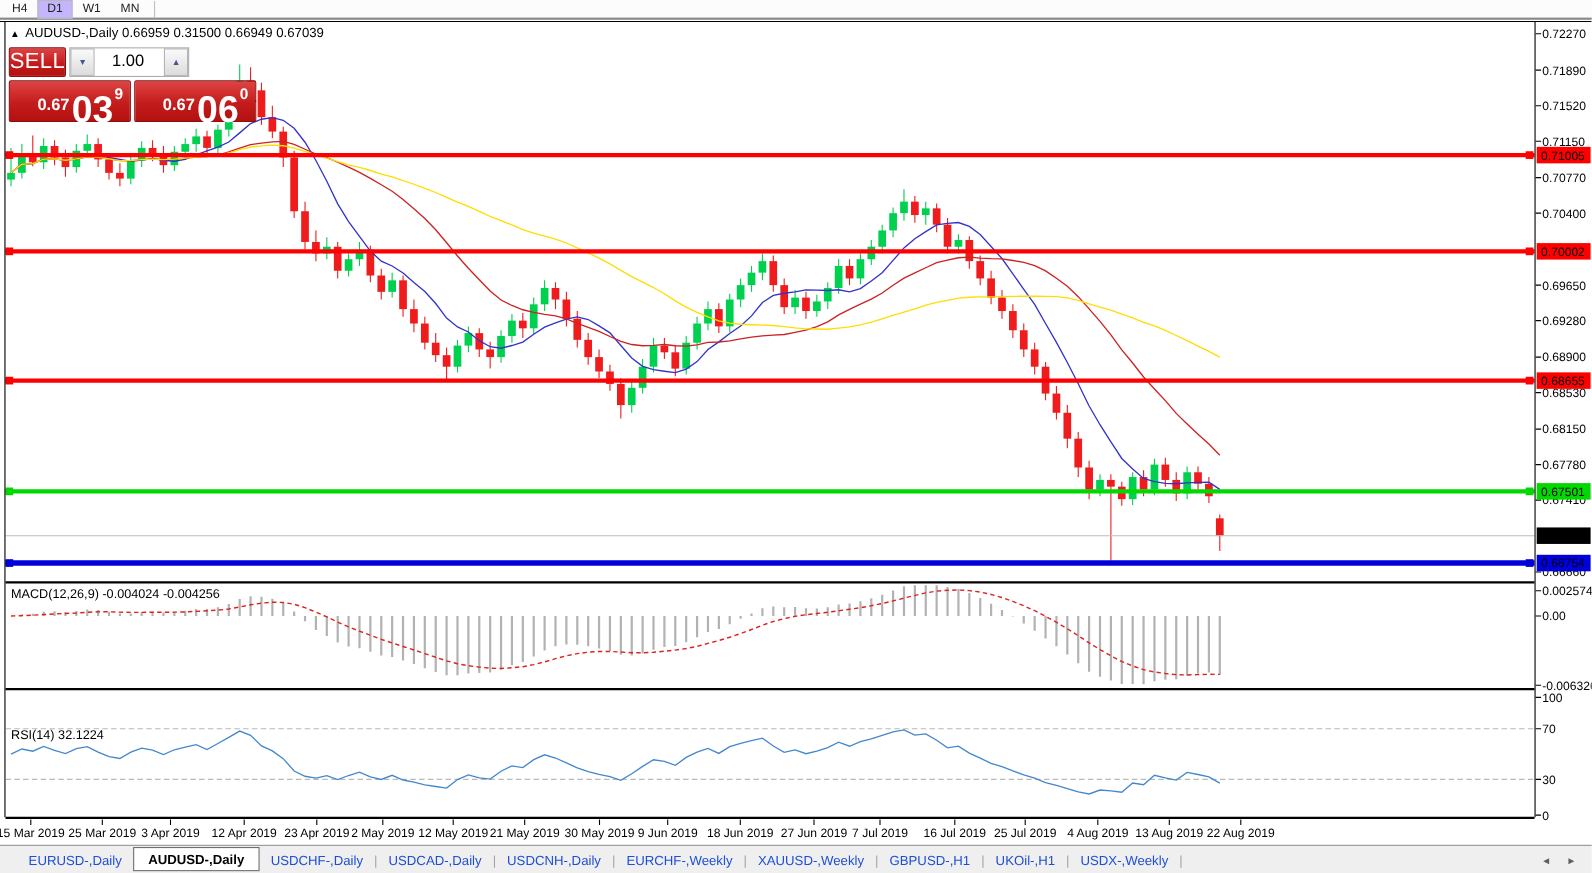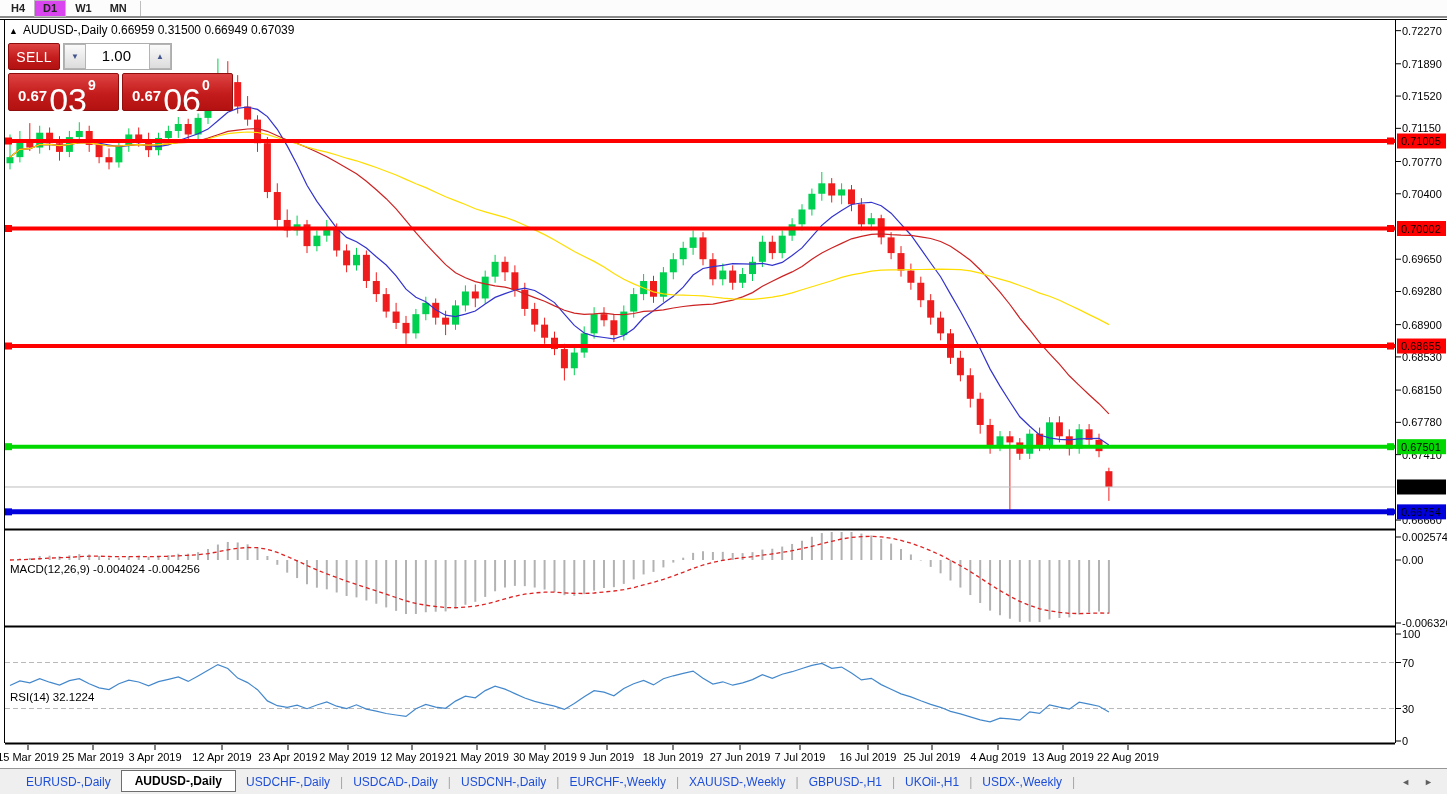--- a/index.html
+++ b/index.html
@@ -3,53 +3,53 @@
 <meta charset="utf-8">
 <style>
   html,body{margin:0;padding:0;background:#fff;}
   body{width:1447px;height:794px;position:relative;overflow:hidden;
        font-family:"Liberation Sans",sans-serif;-webkit-font-smoothing:antialiased;}
   #app{position:absolute;inset:0;}
 
   
   .toolbar{position:absolute;left:0;top:0;width:1447px;height:18px;background:#fcfcfc;
            border-bottom:2px solid #8a8a8a;display:flex;align-items:center;padding-left:2px;box-sizing:border-box;}
-  .tf-btn{font-size:11px;font-weight:700;color:#222;padding:0px 8px;height:15px;line-height:15px;
+  .tf-btn{font-size:11px;font-weight:400;color:#222;padding:0px 8px;height:15px;line-height:15px;
           border:1px solid transparent;background:transparent;cursor:default;}
-  .tf-btn.active{border:1px solid #b9b9b9;background:#d946ef;}
+  .tf-btn.active{border:1px solid #b9b9b9;background:#c4b5fd;}
   .tb-sep{width:1px;height:15px;background:#bdbdbd;margin:0 4px;}
 
   
   svg{position:absolute;left:0;top:0;}
   svg text{font-family:"Liberation Sans",sans-serif;font-size:11px;fill:#000;}
 
   
   .chart-header{position:absolute;left:9px;top:23px;font-size:12px;color:#000;white-space:nowrap;}
   .chart-header .tgl{font-size:9px;margin-right:5px;}
 
   
   .trade{position:absolute;left:8px;top:43px;width:225px;z-index:5;}
   .trade-row1{display:flex;height:27px;gap:3px;}
   .redface{background:linear-gradient(180deg,#de4343 0%,#c41c1c 55%,#b31111 100%);
            border:1px solid #8e0d0d;border-radius:2px;color:#fff;}
   .btn-sell,.btn-buy{width:52px;display:flex;align-items:center;justify-content:center;
-           font-size:14px;letter-spacing:.3px;box-sizing:border-box;cursor:pointer;}
+           font-size:20px;letter-spacing:.3px;box-sizing:border-box;cursor:pointer;}
   .btn-buy{width:58px;margin-top:48px;}
   .spinner{flex:1;display:flex;background:#fff;border:1px solid #adadad;box-sizing:border-box;}
   .spin-btn{width:20px;background:linear-gradient(#fafafa,#dcdcdc);border:1px solid #b4b4b4;
             color:#44568f;font-size:8px;display:flex;align-items:center;justify-content:center;cursor:pointer;}
   .spin-val{flex:1;font-size:15px;color:#000;text-align:right;padding-right:18px;line-height:24px;}
   .trade-row2{display:flex;gap:3px;margin-top:3px;height:38px;}
-  .price-box{flex:1;display:flex;align-items:center;padding-left:9px;box-sizing:border-box;cursor:pointer;}
+  .price-box{flex:1;display:flex;align-items:center;padding-left:25px;box-sizing:border-box;cursor:pointer;}
   .p-small{font-size:15px;font-weight:700;align-self:flex-end;margin-bottom:6px;}
-  .p-big{font-size:34px;font-weight:400;line-height:36px;margin-left:2px;margin-top:16px;}
+  .p-big{font-size:34px;font-weight:700;line-height:36px;margin-left:2px;margin-top:16px;}
   .p-sup{font-size:14px;font-weight:700;align-self:flex-start;margin-top:3px;margin-left:1px;}
 
   
-  .ind-label{position:absolute;left:10px;font-size:11.5px;color:#000;white-space:nowrap;margin-top:28px;}
+  .ind-label{position:absolute;left:10px;font-size:11.5px;color:#000;white-space:nowrap;}
 
   
   .tabbar{position:absolute;left:0;top:768px;width:1447px;height:26px;background:#efefef;
           border-top:1px solid #979797;display:flex;align-items:center;padding-left:16px;box-sizing:border-box;}
   .tab{font-size:12px;color:#1d4ed8;padding:3px 10px;white-space:nowrap;cursor:pointer;}
   .tab.active{background:#fff;border:1px solid #6e6e6e;color:#000;font-weight:700;
               padding:3px 13px;margin-top:-2px;}
   .tab-pipe{color:#a5a5a5;font-size:12px;}
   .tab-nav{margin-left:auto;display:flex;gap:14px;padding-right:14px;color:#5f5f5f;font-size:9px;}
   .tab-nav span{cursor:pointer;}

